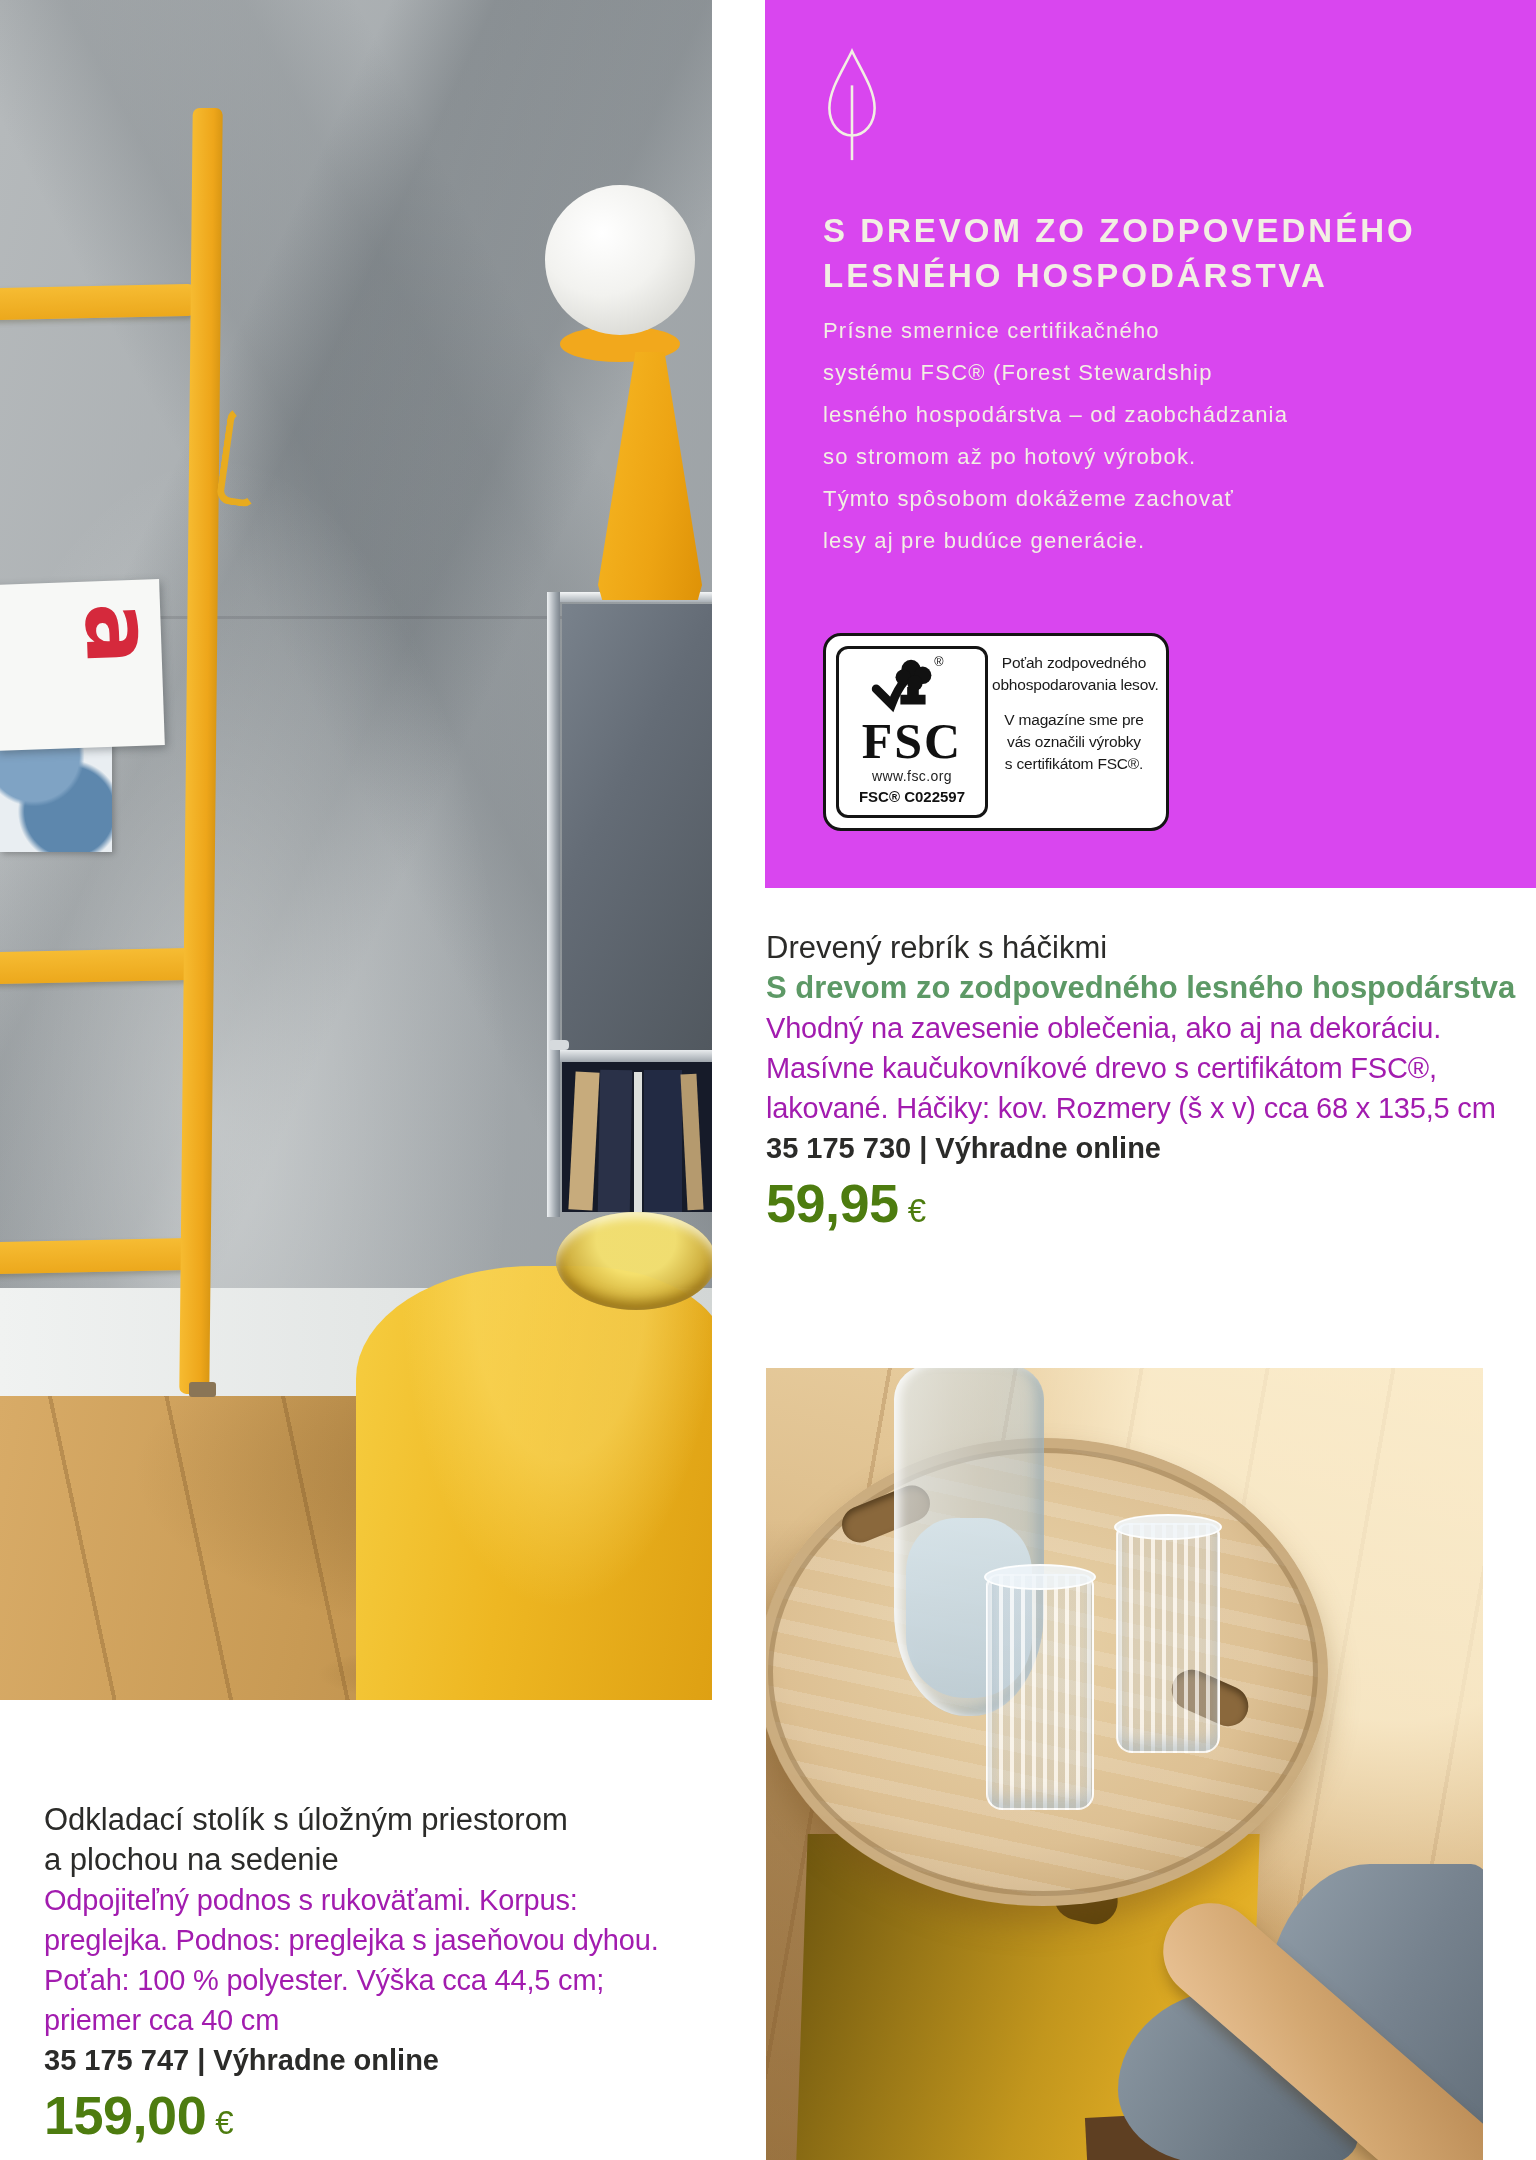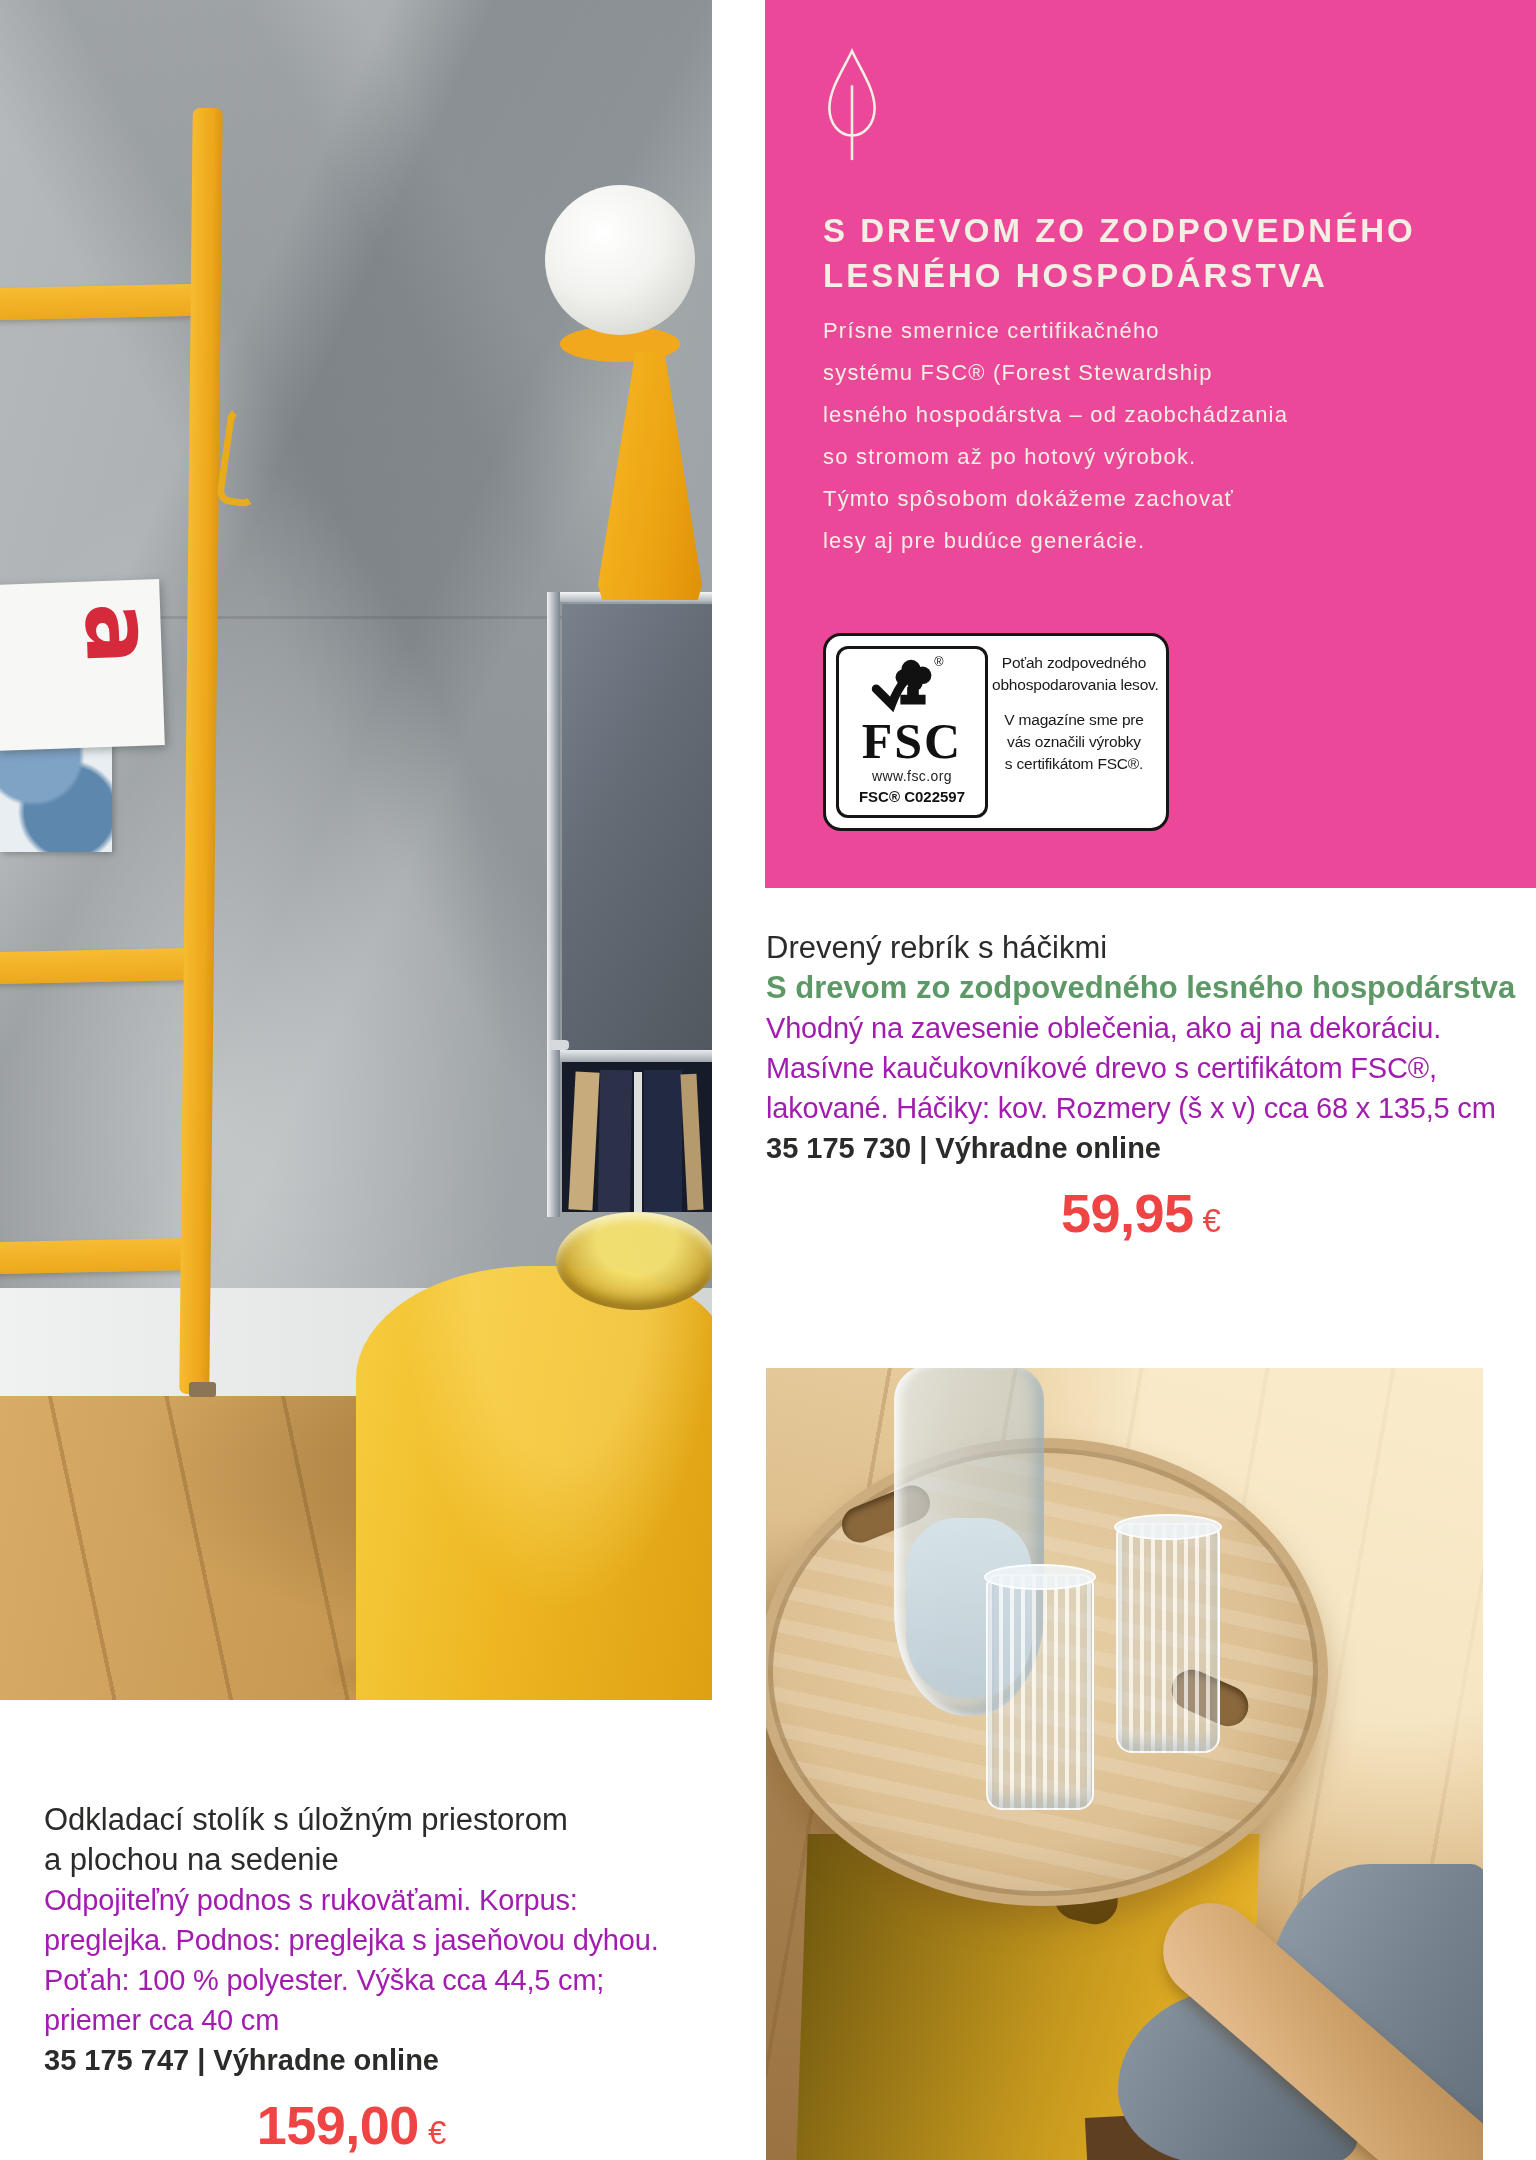--- a/index.html
+++ b/index.html
@@ -64,21 +64,21 @@
   .lp-pouf-shadow{left:300px;top:1636px;width:430px;height:76px;
       background:radial-gradient(ellipse, rgba(90,60,15,0.45), transparent 65%);}
   .lp-pouf{left:356px;top:1266px;width:370px;height:434px;border-radius:48% 40% 0 0 / 26% 20% 0 0;background:
       radial-gradient(ellipse at 55% 4%, rgba(255,230,120,0.45) 0 30%, transparent 55%),
       linear-gradient(100deg,#f6cd40 0%,#eeb722 45%,#dd9f12 100%);}
   .lp-bowl{left:556px;top:1212px;width:160px;height:98px;border-radius:50%;
       background:radial-gradient(ellipse at 50% 28%, rgba(245,225,110,0.95) 0 35%, rgba(196,156,36,0.95) 75%, rgba(160,120,20,0.95));
       box-shadow:inset 0 6px 10px rgba(255,255,240,0.7), inset 0 -8px 12px rgba(120,85,10,0.6);}
 
   
-  #panel{left:765px;top:0;width:771px;height:888px;background:#ec4899;}
+  #panel{left:765px;top:0;width:771px;height:888px;background:#d946ef;}
   #panel-leaf{left:55px;top:48px;width:64px;height:118px;}
   #panel-heading{left:58px;top:208px;color:#f2efe3;font-size:33px;font-weight:700;
       letter-spacing:3px;line-height:45px;white-space:nowrap;}
   #panel-para{left:58px;top:310px;color:#f2efe3;font-size:22px;font-weight:400;
       letter-spacing:1.2px;line-height:42px;white-space:nowrap;}
   #badge{left:58px;top:633px;width:340px;height:192px;background:#ffffff;
       border:3px solid #141414;border-radius:18px;}
   .badge-logo{left:10px;top:10px;width:146px;height:166px;border:3px solid #141414;border-radius:12px;
       text-align:center;color:#111;}
   .badge-tree{margin-top:5px;width:88px;height:62px;}
@@ -91,21 +91,21 @@
   .badge-gap{height:13px;}
 
   
   .pblock{position:absolute;white-space:nowrap;}
   #p1{left:766px;top:928px;}
   #p2{left:44px;top:1800px;}
   .p-title{font-size:31px;font-weight:400;color:#2b2b29;line-height:40px;}
   .p-sub{font-size:31px;font-weight:700;color:#5d9966;line-height:40px;}
   .p-body{font-size:29px;font-weight:400;color:#a21caf;line-height:40px;letter-spacing:-0.2px;}
   .p-sku{font-size:29px;font-weight:700;color:#2b2b29;line-height:40px;}
-  .p-price{margin-top:14px;font-size:54px;font-weight:700;color:#ef4444;letter-spacing:-0.5px;text-align:center;}
+  .p-price{margin-top:4px;font-size:54px;font-weight:700;color:#4d7c0f;letter-spacing:-0.5px;}
   .p-cur{font-size:33px;font-weight:400;margin-left:9px;}
 
   
   #bp{left:766px;top:1368px;width:717px;height:792px;background:
       radial-gradient(ellipse at 88% 8%, rgba(255,243,214,0.75) 0 28%, transparent 50%),
       radial-gradient(ellipse at 0% 85%, rgba(96,62,22,0.40) 0 30%, transparent 55%),
       repeating-linear-gradient(100deg, rgba(150,105,55,0) 0 120px, rgba(150,105,55,0.28) 120px 124px),
       linear-gradient(195deg,#ecd3a6 0%,#e0c291 30%,#d2ab74 65%,#c0965c 100%);}
   .bp-body{left:36px;top:466px;width:452px;height:326px;transform:skewX(-2deg);
       background:linear-gradient(105deg,#6f570f 0%,#9a7817 28%,#c2961d 55%,#e0ac24 82%,#ecba30 100%);}

